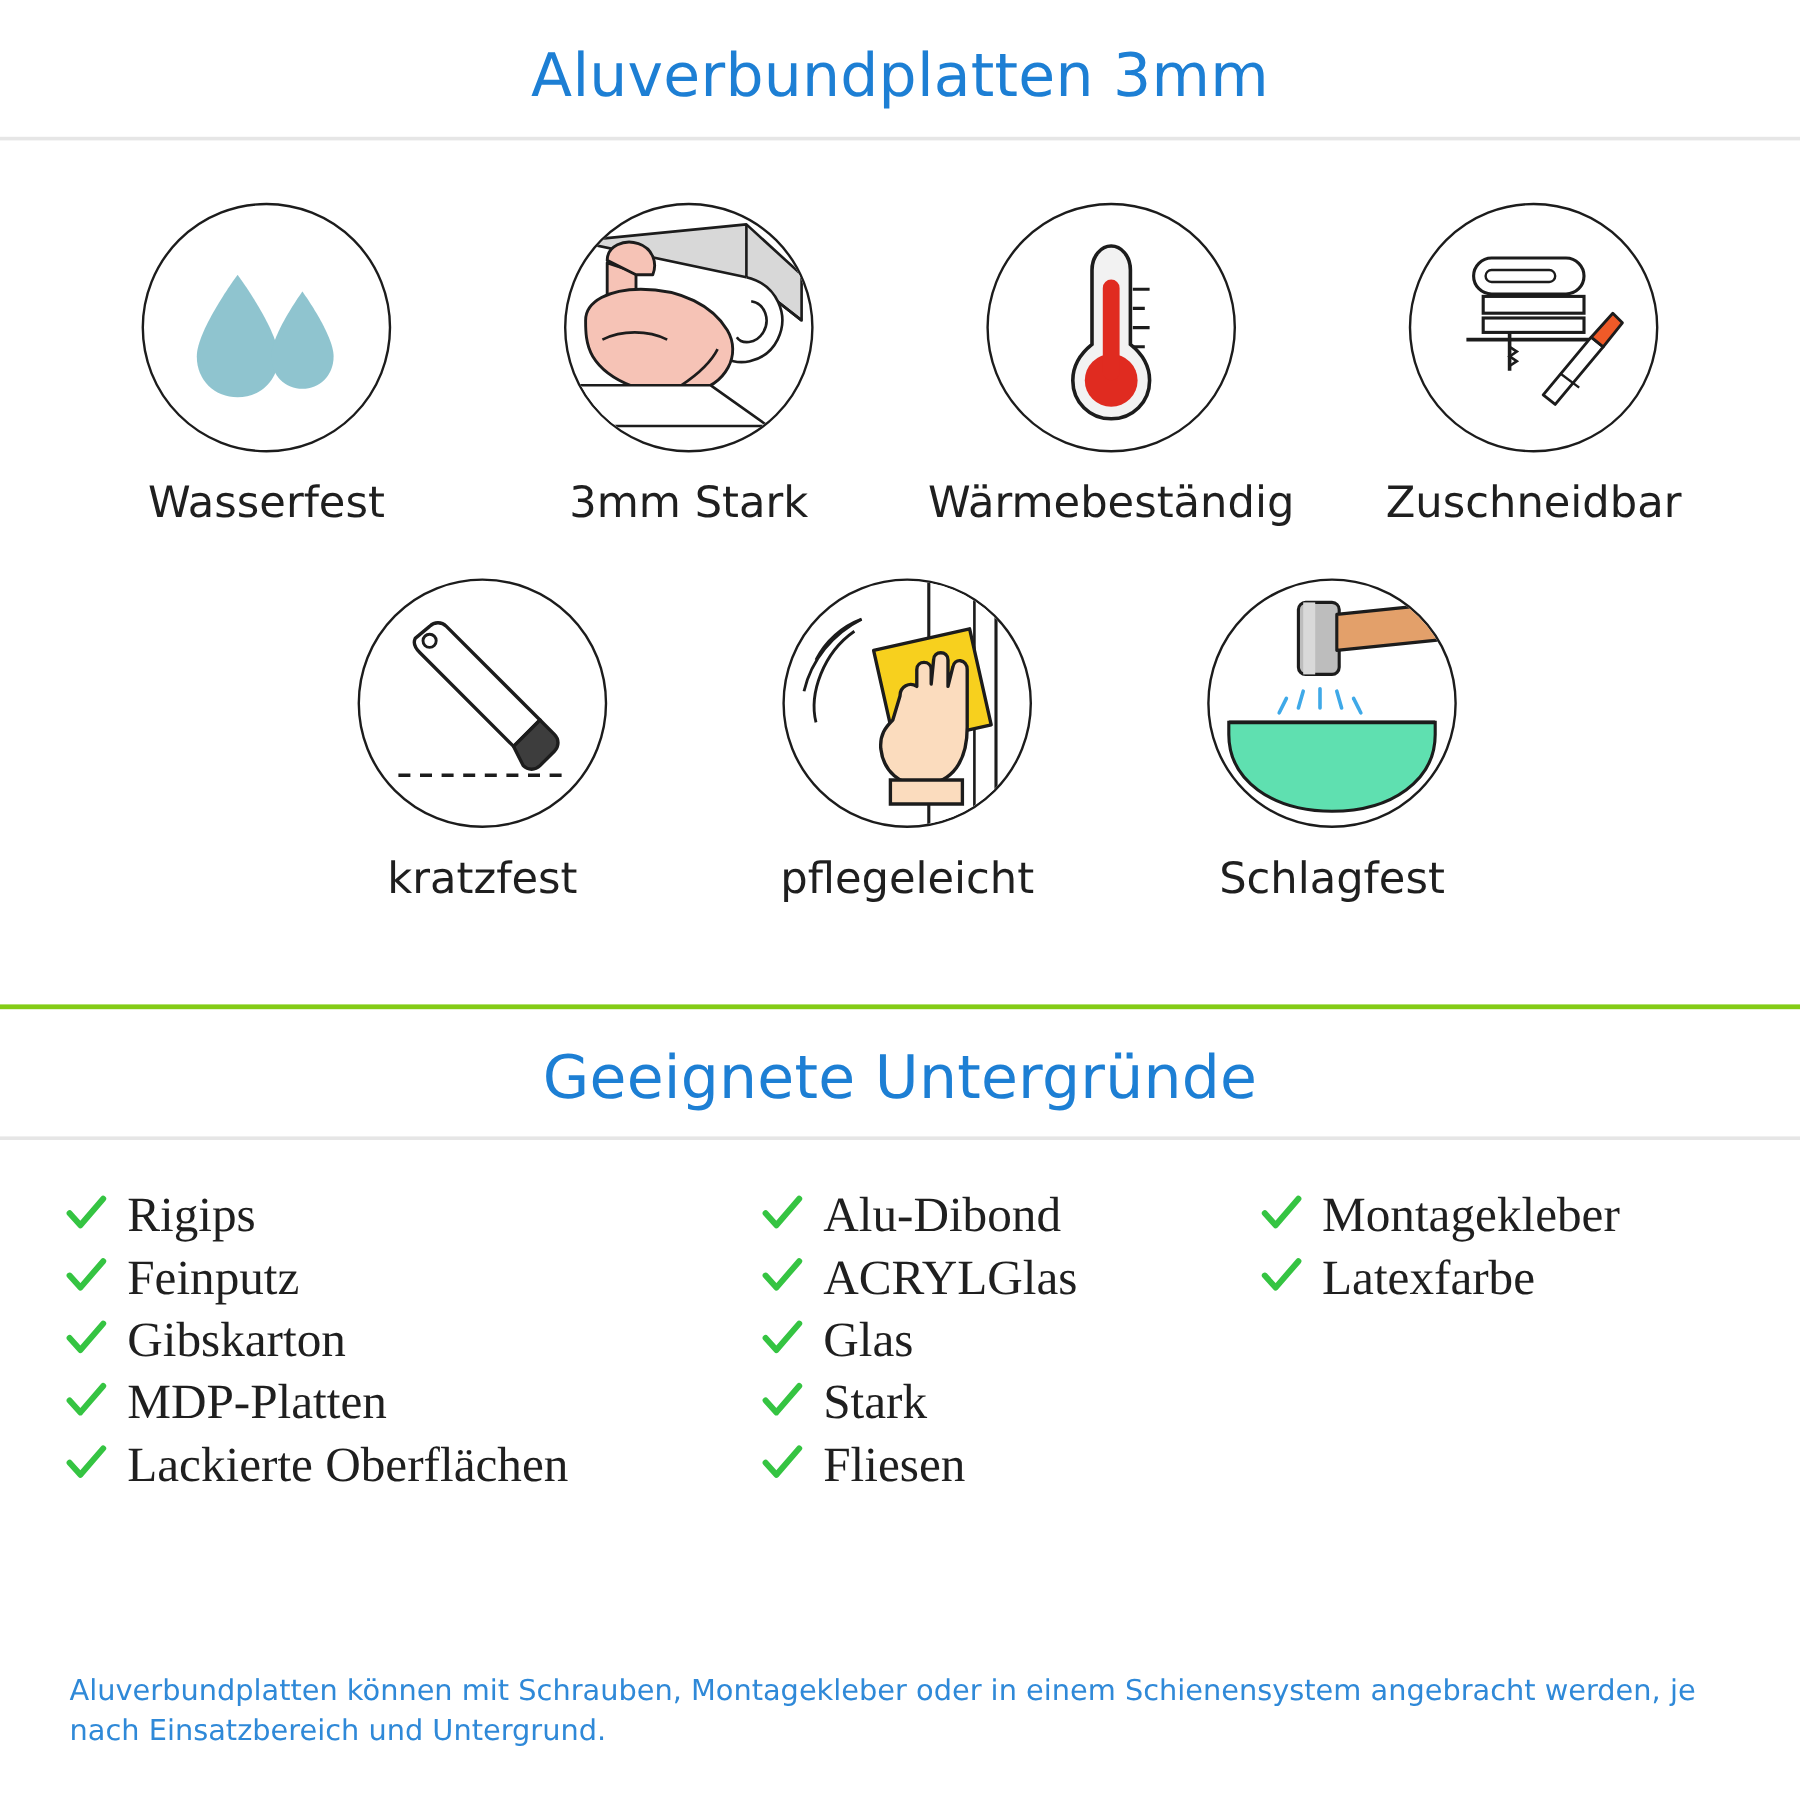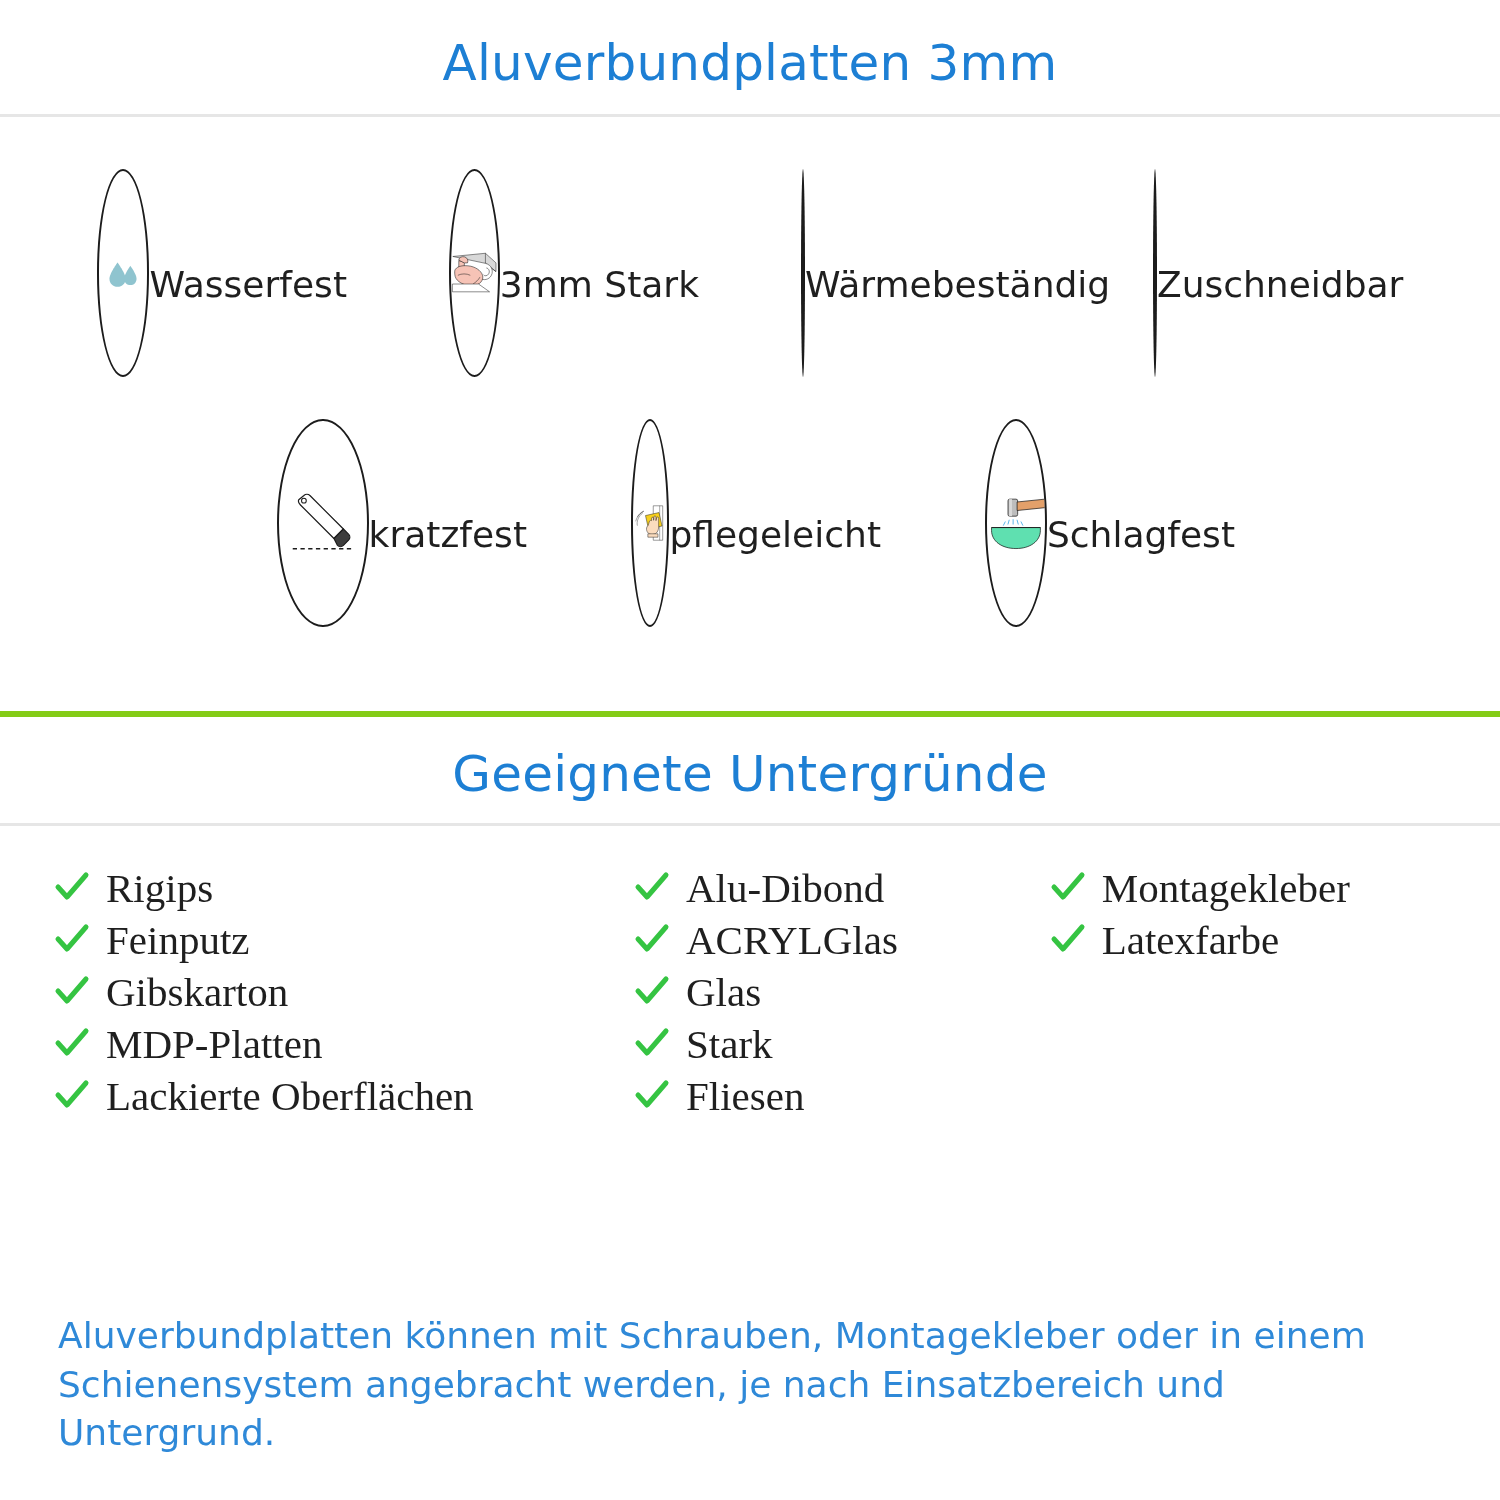--- a/index.html
+++ b/index.html
@@ -49,21 +49,21 @@
     display: flex;
     justify-content: center;
     align-items: flex-start;
   }
   .feature-row.row1 { gap: 102px; }
   .feature-row.row2 { gap: 104px; margin-top: 42px; padding-left: 12px; }
 
   .feature {
     width: 250px;
     display: flex;
-    flex-direction: row;
+    flex-direction: column;
     align-items: center;
   }
   .circle {
     width: 204px;
     height: 204px;
     border-radius: 50%;
     border: 2.5px solid #1c1c1c;
     overflow: hidden;
     position: relative;
     background: #ffffff;
@@ -114,21 +114,21 @@
     line-height: 1;
     white-space: nowrap;
   }
 
   
   .footnote {
     position: absolute;
     left: 58px;
     right: 52px;
     bottom: 42px;
-    font-size: 36px;
+    font-size: 24px;
     line-height: 1.35;
     color: #2f89d8;
     margin-top: 43px;
   }
 </style>
 </head>
 <body>
 
 <div class="page">
 
@@ -263,21 +263,21 @@
             <path d="M16 118 L188 118 L188 128 C188 166 152 192 102 192 C52 192 16 166 16 128 Z" fill="#5fe0b0" stroke="#1c1c1c" stroke-width="2.6"></path>
             <path d="M16 118 L188 118" stroke="#1c1c1c" stroke-width="3"></path>
           </svg>
         </div>
         <div class="feature-label">Schlagfest</div>
       </div>
 
     </div>
   </div>
 
-  <div class="title-bar second" style="margin-top:84px;border-top:6px solid #84cc16;">
+  <div class="title-bar second" style="margin-top:84px;border-top:4px solid #84cc16;">
     <div class="title">Geeignete Untergründe</div>
   </div>
 
   <div class="grounds">
 
     <div class="col c1">
       <div class="ground-item">
         <span class="check">
           <svg width="36" height="36" viewBox="0 0 36 36">
               <path d="M4 17 L13 27 L32 5" fill="none" stroke="#35c442" stroke-width="5" stroke-linecap="round" stroke-linejoin="round"></path>

